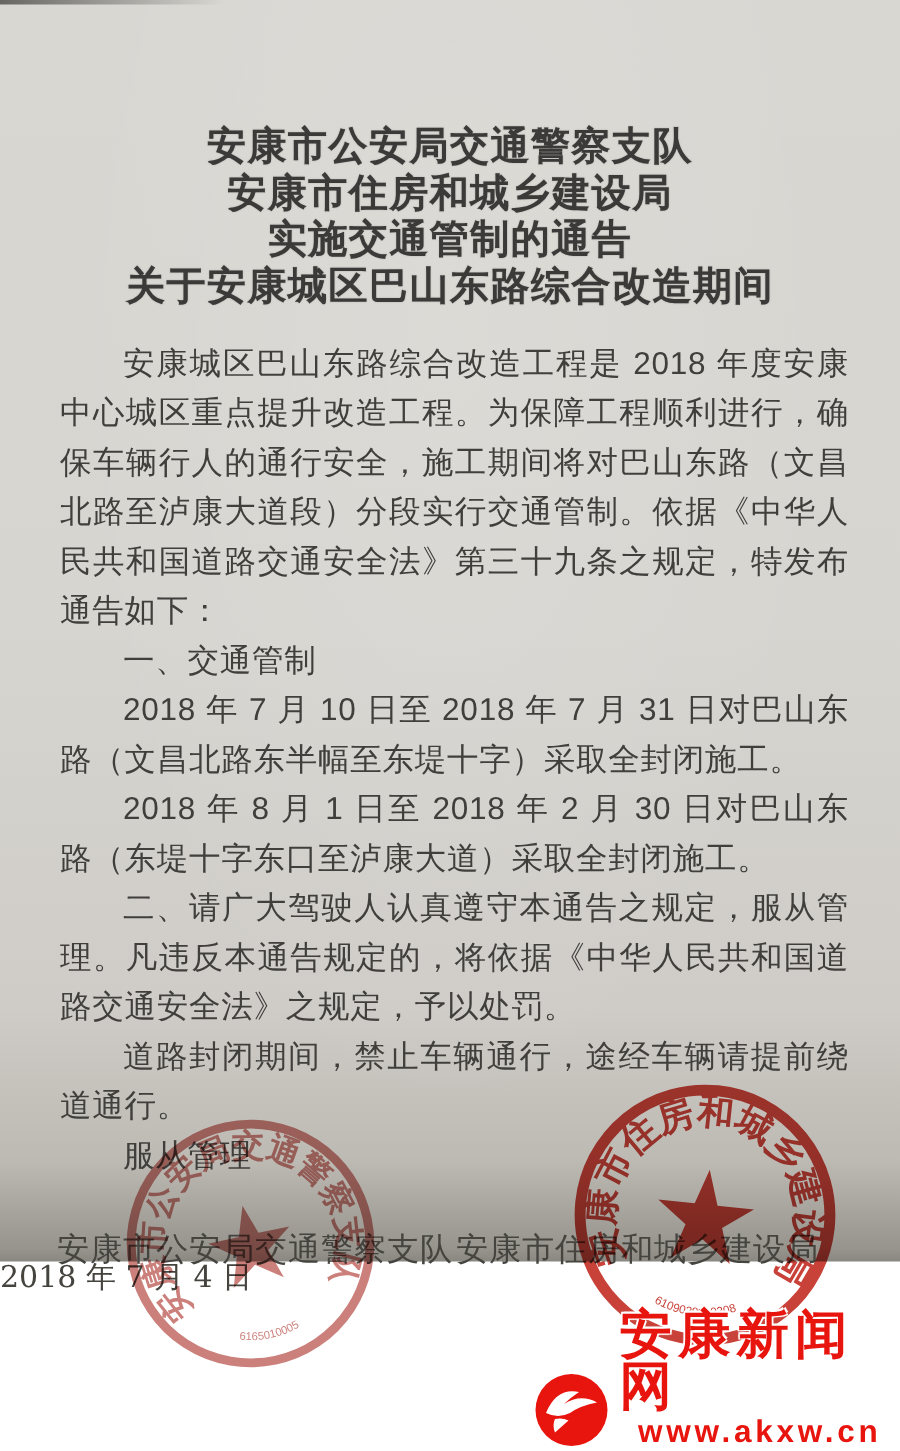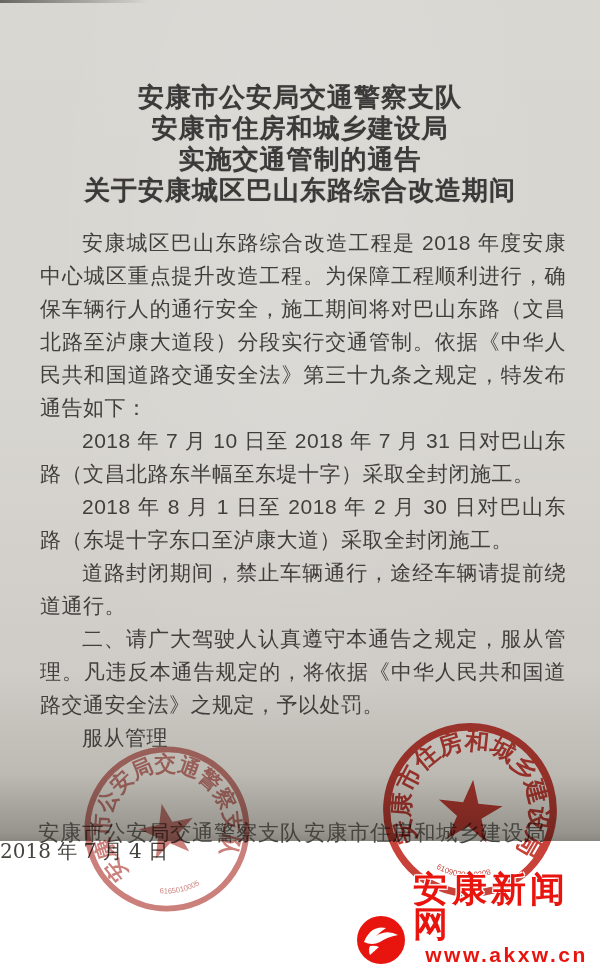--- a/index.html
+++ b/index.html
@@ -59,24 +59,25 @@
 
   <div class="doc-title">
     <div>安康市公安局交通警察支队</div>
     <div>安康市住房和城乡建设局</div>
     <div>实施交通管制的通告</div>
     <div>关于安康城区巴山东路综合改造期间</div>
   </div>
 
   <div class="doc-body">
     <p>安康城区巴山东路综合改造工程是 2018 年度安康中心城区重点提升改造工程。为保障工程顺利进行，确保车辆行人的通行安全，施工期间将对巴山东路（文昌北路至泸康大道段）分段实行交通管制。依据《中华人民共和国道路交通安全法》第三十九条之规定，特发布通告如下：</p>
+    <p>一、交通管制</p>
     <p>2018 年 7 月 10 日至 2018 年 7 月 31 日对巴山东路（文昌北路东半幅至东堤十字）采取全封闭施工。</p>
     <p>2018 年 8 月 1 日至 2018 年 2 月 30 日对巴山东路（东堤十字东口至泸康大道）采取全封闭施工。</p>
+    <p>二、请广大驾驶人认真遵守本通告之规定，服从管理。凡违反本通告规定的，将依据《中华人民共和国道路交通安全法》之规定，予以处罚。</p>
     <p>道路封闭期间，禁止车辆通行，途经车辆请提前绕道通行。</p>
-    <p>二、请广大驾驶人认真遵守本通告之规定，服从管理。凡违反本通告规定的，将依据《中华人民共和国道路交通安全法》之规定，予以处罚。</p>
     <p>服从管理</p>
   </div>
 
   <div class="sig-row">
     <span>安康市公安局交通警察支队</span>
     <span>安康市住房和城乡建设局</span>
   </div>
   <div class="date-row">2018 年 7 月 4 日</div>
 
   <svg id="seal-left" class="seal" viewBox="0 0 160 160" style="opacity: 0.68; transform: rotate(-12deg);">

